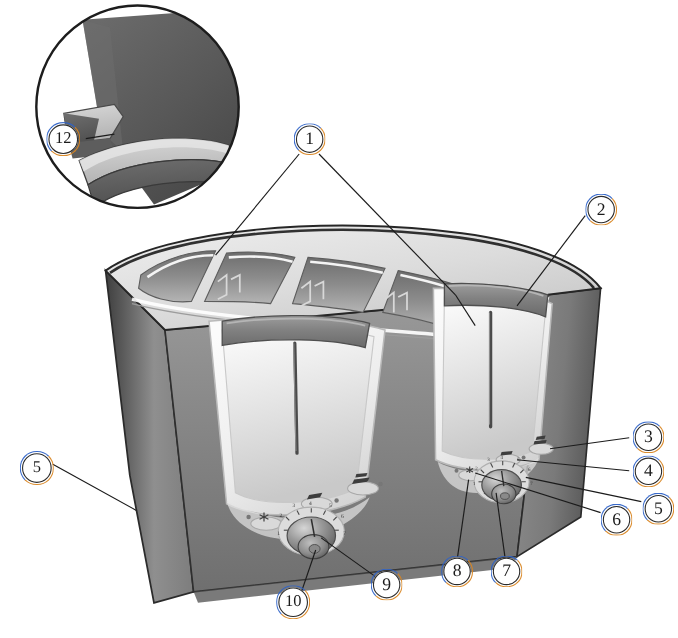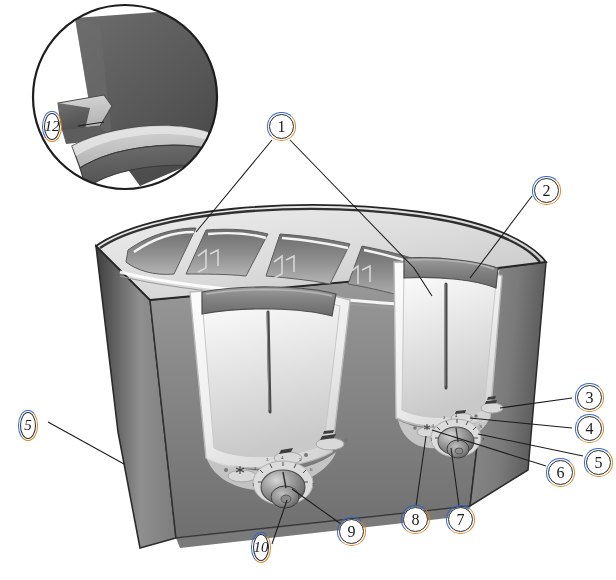--- a/index.html
+++ b/index.html
@@ -17,21 +17,21 @@
   .callout .num{position:relative;z-index:3;line-height:1;}
   .callout::before{content:"";position:absolute;inset:0;border-radius:50%;
       border:1.7px solid #2b2b2b;z-index:2;}
   
   .callout::after{content:"";position:absolute;inset:-1.6px;border-radius:50%;
       border:1.6px solid transparent;
       border-top-color:#2f63c8;border-left-color:#2f63c8;
       border-bottom-color:#d98521;border-right-color:#d98521;
       z-index:1;opacity:.95;}
   .c1{width:25px;height:25px;font-size:16px;}
-  .c2{width:16px;height:27px;font-size:15px;font-style:italic;}
+  .c2{width:27px;height:27px;font-size:15px;}
 </style>
 </head>
 <body>
 
 <div id="stage">
 
   <svg id="art" viewBox="0 0 616 580">
     <defs>
       <linearGradient id="gSideL" x1="0" y1="0" x2="1" y2="0">
         <stop offset="0" stop-color="#3f3f3f"></stop>

